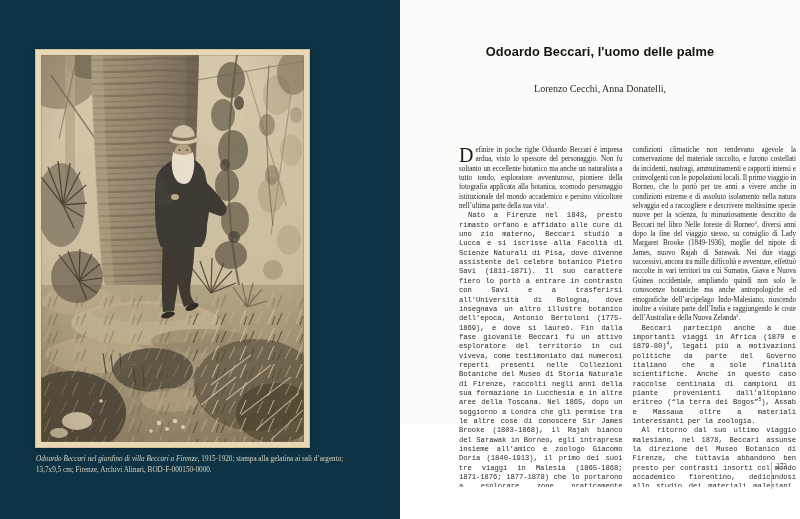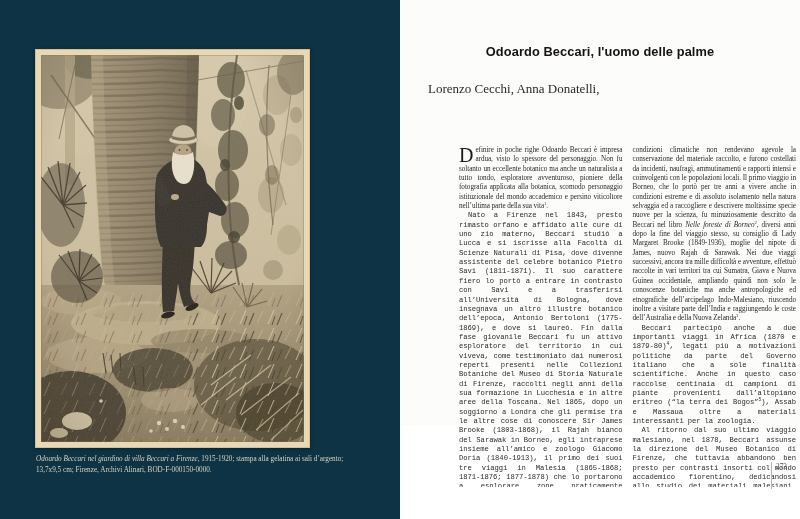--- a/index.html
+++ b/index.html
@@ -14,31 +14,31 @@
   .photo-frame svg{display:block;width:263px;height:387px;}
   .caption{position:absolute;left:36px;top:454px;width:318px;
            font-size:7.2px;line-height:11px;color:#d9d3c2;}
   .cap-italic{font-style:italic;}
 
   
   .page-right{flex:none;width:400px;height:425px;background:#fcfcfb;position:relative;color:#2d2a26;}
   .title{position:absolute;top:44px;left:28px;width:344px;margin:0;text-align:center;
          font-family:"Liberation Sans","DejaVu Sans",sans-serif;
          font-size:12.8px;font-weight:bold;color:#161310;letter-spacing:.1px;}
-  .authors{position:absolute;top:82px;left:28px;width:344px;
-           font-size:13px;line-height:13.5px;color:#2d2a26;}
+  .authors{position:absolute;top:82px;left:28px;width:344px;text-align:center;
+           font-size:10px;line-height:13.5px;color:#2d2a26;}
   .columns{position:absolute;top:146px;left:59px;width:337px;height:341px;
            display:flex;gap:10px;overflow:hidden;}
   .col{flex:none;width:163.5px;font-size:7.2px;line-height:9.35px;text-align:justify;
        letter-spacing:-.05px;word-spacing:-.2px;hyphens:auto;-webkit-hyphens:auto;}
   .col p{margin:0;}
   .col p.indent{text-indent:9px;font-family:Liberation Mono, monospace;}
   .dropcap{float:left;font-size:20px;line-height:16.5px;padding:1px 2px 0 0;color:#1d1a16;}
   .col sup{font-size:4.6px;line-height:0;vertical-align:super;letter-spacing:0;}
-  .it{font-style:italic;}
+  .it{}
   .folio{position:absolute;top:462px;left:371px;display:flex;align-items:flex-start;}
   .folio-rule{display:block;width:1px;height:27px;background:#b4b4b2;}
   .folio-num{font-size:7.3px;line-height:9px;color:#4c4a46;margin-left:4px;}
 </style>
 </head>
 <body>
 
 <div class="spread">
 
   <div class="page page-left">

